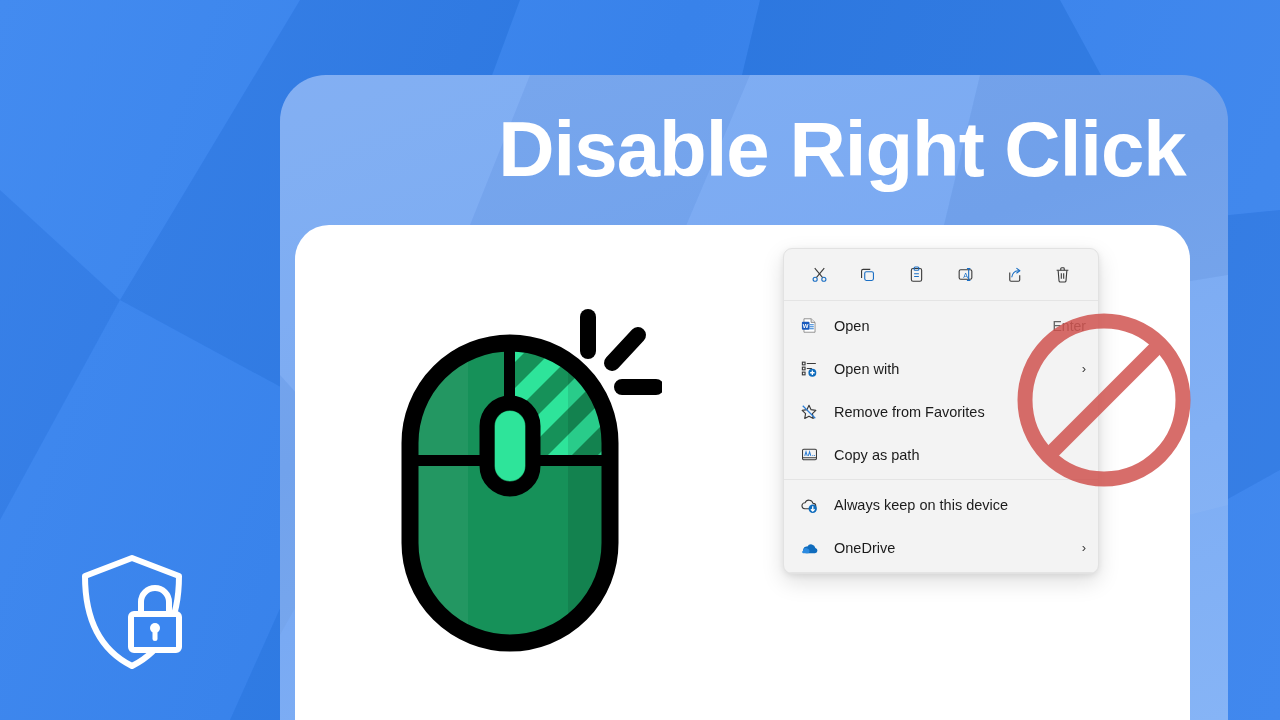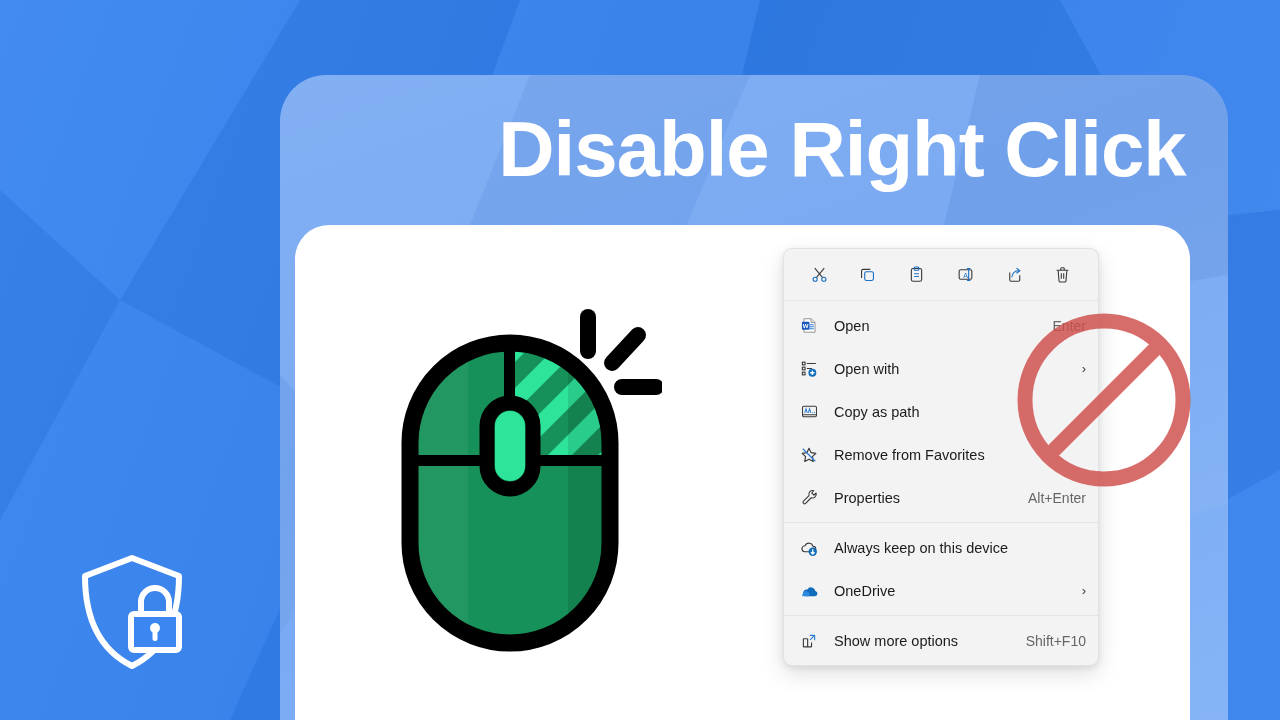--- a/index.html
+++ b/index.html
@@ -278,51 +278,42 @@
             <line x1="15.6" y1="14.6" x2="15.6" y2="20.2" stroke="#ffffff" stroke-width="1.7"></line>
             <line x1="12.8" y1="17.4" x2="18.4" y2="17.4" stroke="#ffffff" stroke-width="1.7"></line>
           </svg>
         </span>
         <span class="ctx-label">Open with</span>
         <span class="ctx-arrow">›</span>
       </div>
 
       <div class="ctx-item">
         <span class="ctx-ico">
+          <svg viewBox="0 0 24 24" width="20" height="20" fill="none" stroke="#3a3a3a" stroke-width="1.4">
+            <path d="M12 4 L14.5 9.2 L20.2 10 L16.1 14 L17.1 19.7 L12 17 L6.9 19.7 L7.9 14 L3.8 10 L9.5 9.2 Z" stroke-linejoin="round"></path>
+            <line x1="4.5" y1="4.5" x2="19.5" y2="19.5" stroke="#2b7cd3" stroke-width="1.4"></line>
+          </svg>
+        </span>
+        <span class="ctx-label">Remove from Favorites</span>
+      </div>
+
+      <div class="ctx-item">
+        <span class="ctx-ico">
           <svg viewBox="0 0 24 24" width="19" height="19" fill="none" stroke="#3a3a3a" stroke-width="1.3">
             <rect x="3.2" y="5.5" width="17.6" height="13" rx="1.6"></rect>
             <line x1="3.2" y1="16" x2="20.8" y2="16"></line>
             <path d="M6 13.8 L7.6 8.6 L9.2 13.8" stroke="#2b7cd3"></path>
             <path d="M10.5 13.8 L12.1 8.6 L13.7 13.8" stroke="#2b7cd3"></path>
             <circle cx="16.2" cy="13.3" r="0.7" fill="#2b7cd3" stroke="none"></circle>
             <circle cx="18.4" cy="13.3" r="0.7" fill="#2b7cd3" stroke="none"></circle>
           </svg>
         </span>
         <span class="ctx-label">Copy as path</span>
       </div>
 
-      <div class="ctx-item">
-        <span class="ctx-ico">
-          <svg viewBox="0 0 24 24" width="20" height="20" fill="none" stroke="#3a3a3a" stroke-width="1.4">
-            <path d="M12 4 L14.5 9.2 L20.2 10 L16.1 14 L17.1 19.7 L12 17 L6.9 19.7 L7.9 14 L3.8 10 L9.5 9.2 Z" stroke-linejoin="round"></path>
-            <line x1="4.5" y1="4.5" x2="19.5" y2="19.5" stroke="#2b7cd3" stroke-width="1.4"></line>
-          </svg>
-        </span>
-        <span class="ctx-label">Remove from Favorites</span>
-      </div>
-
-      <div class="ctx-item">
-        <span class="ctx-ico">
-          <svg viewBox="0 0 24 24" width="19" height="19" fill="none" stroke="#3a3a3a" stroke-width="1.4">
-            <path d="M17.4 3.4 a4.8 4.8 0 0 0 -6 6.2 L4.4 16.6 a1.9 1.9 0 0 0 2.7 2.7 l7 -7 a4.8 4.8 0 0 0 6.2 -6 L17.6 9 L14.9 6.3 Z" stroke-linejoin="round"></path>
-          </svg>
-        </span>
-        <span class="ctx-label">Properties</span>
-        <span class="ctx-accel">Alt+Enter</span>
-      </div>
 
     </div>
 
     <div class="ctx-sep"></div>
 
     <div class="ctx-list">
 
       <div class="ctx-item">
         <span class="ctx-ico">
           <svg viewBox="0 0 24 24" width="20" height="20" fill="none" stroke="#3a3a3a" stroke-width="1.3">
@@ -344,36 +335,20 @@
           </svg>
         </span>
         <span class="ctx-label">OneDrive</span>
         <span class="ctx-arrow">›</span>
       </div>
 
     </div>
 
     <div class="ctx-sep"></div>
 
-    <div class="ctx-list">
-      <div class="ctx-item">
-        <span class="ctx-ico">
-          <svg viewBox="0 0 24 24" width="18" height="18" fill="none" stroke="#3a3a3a" stroke-width="1.5">
-            <path d="M4.5 9 V19 a0.9 0.9 0 0 0 0.9 0.9 H15.4"></path>
-            <path d="M4.5 9 H10.2"></path>
-            <path d="M10.2 9 V19.9"></path>
-            <path d="M15.4 19.9 V14"></path>
-            <path d="M13 4.5 H19.5 V11" stroke="#2b7cd3" stroke-linejoin="round"></path>
-            <line x1="19.5" y1="4.5" x2="13.4" y2="10.6" stroke="#2b7cd3"></line>
-          </svg>
-        </span>
-        <span class="ctx-label">Show more options</span>
-        <span class="ctx-accel">Shift+F10</span>
-      </div>
-    </div>
 
   </div>
 
   <svg class="ban" viewBox="0 0 182 182">
     <g opacity="0.82">
       <circle cx="91" cy="91" r="79" fill="none" stroke="#cf4e4a" stroke-width="15"></circle>
       <line x1="35" y1="147" x2="147" y2="35" stroke="#cf4e4a" stroke-width="15" stroke-linecap="butt"></line>
     </g>
   </svg>
 

